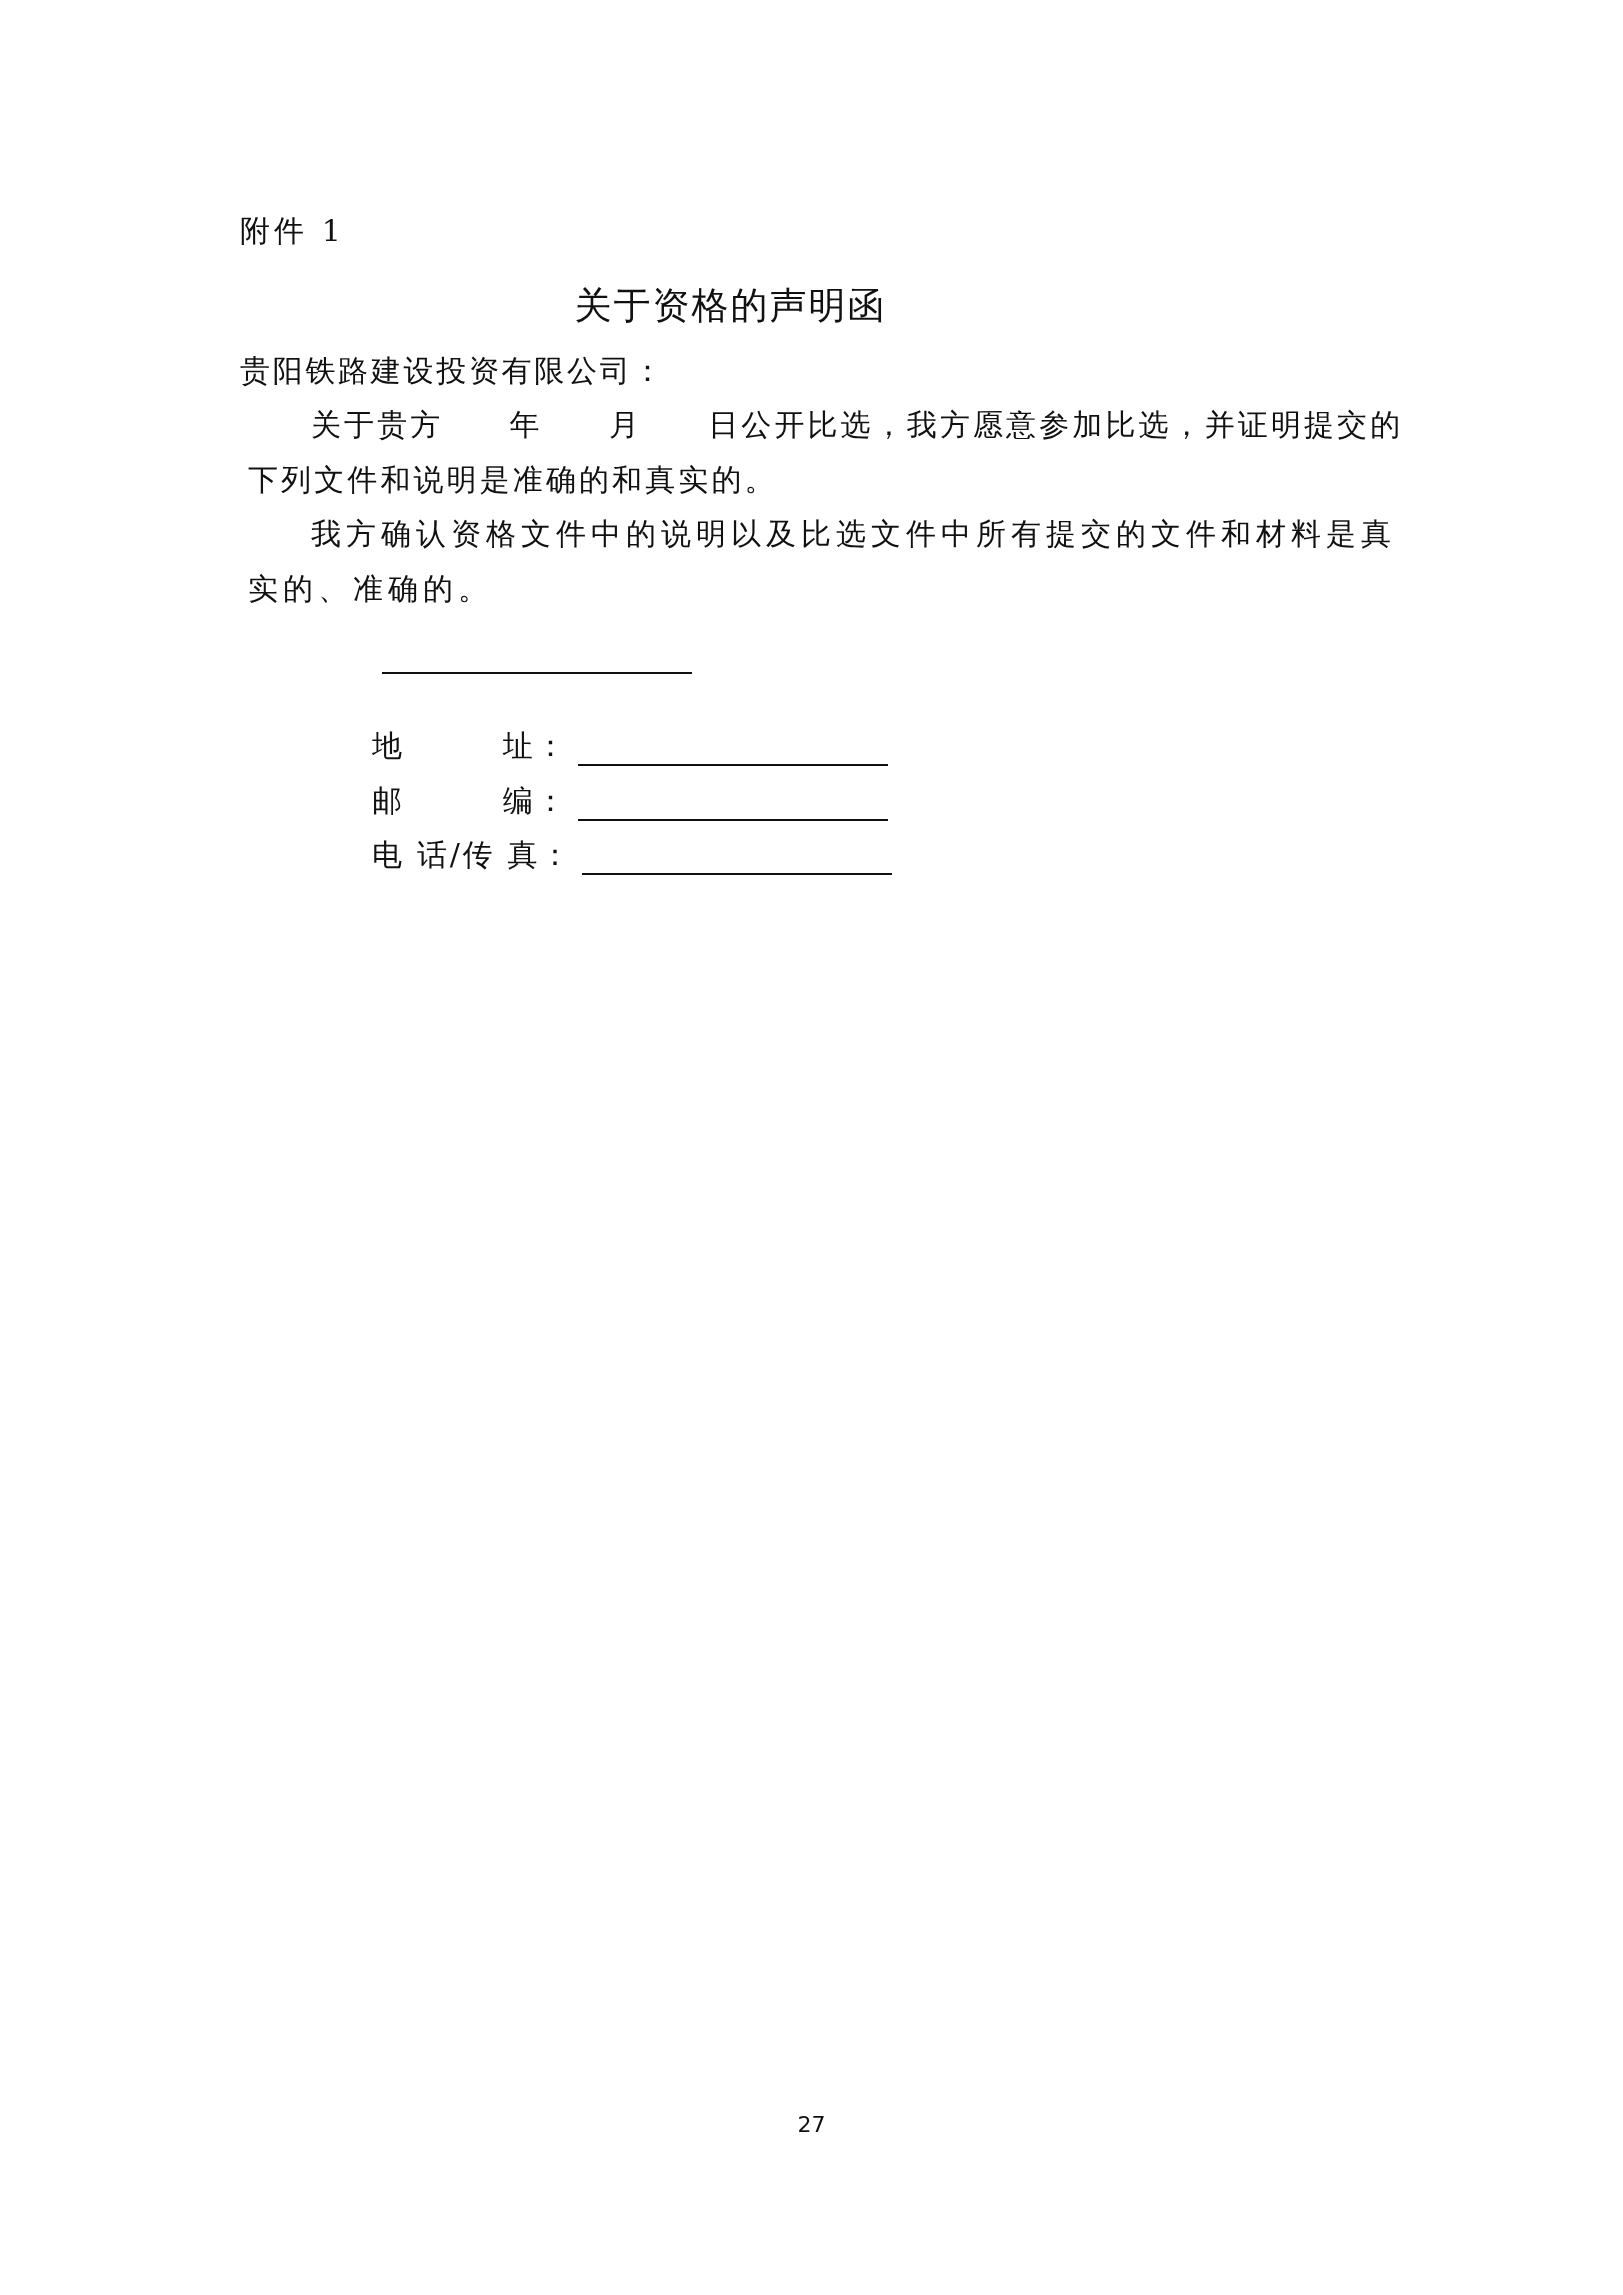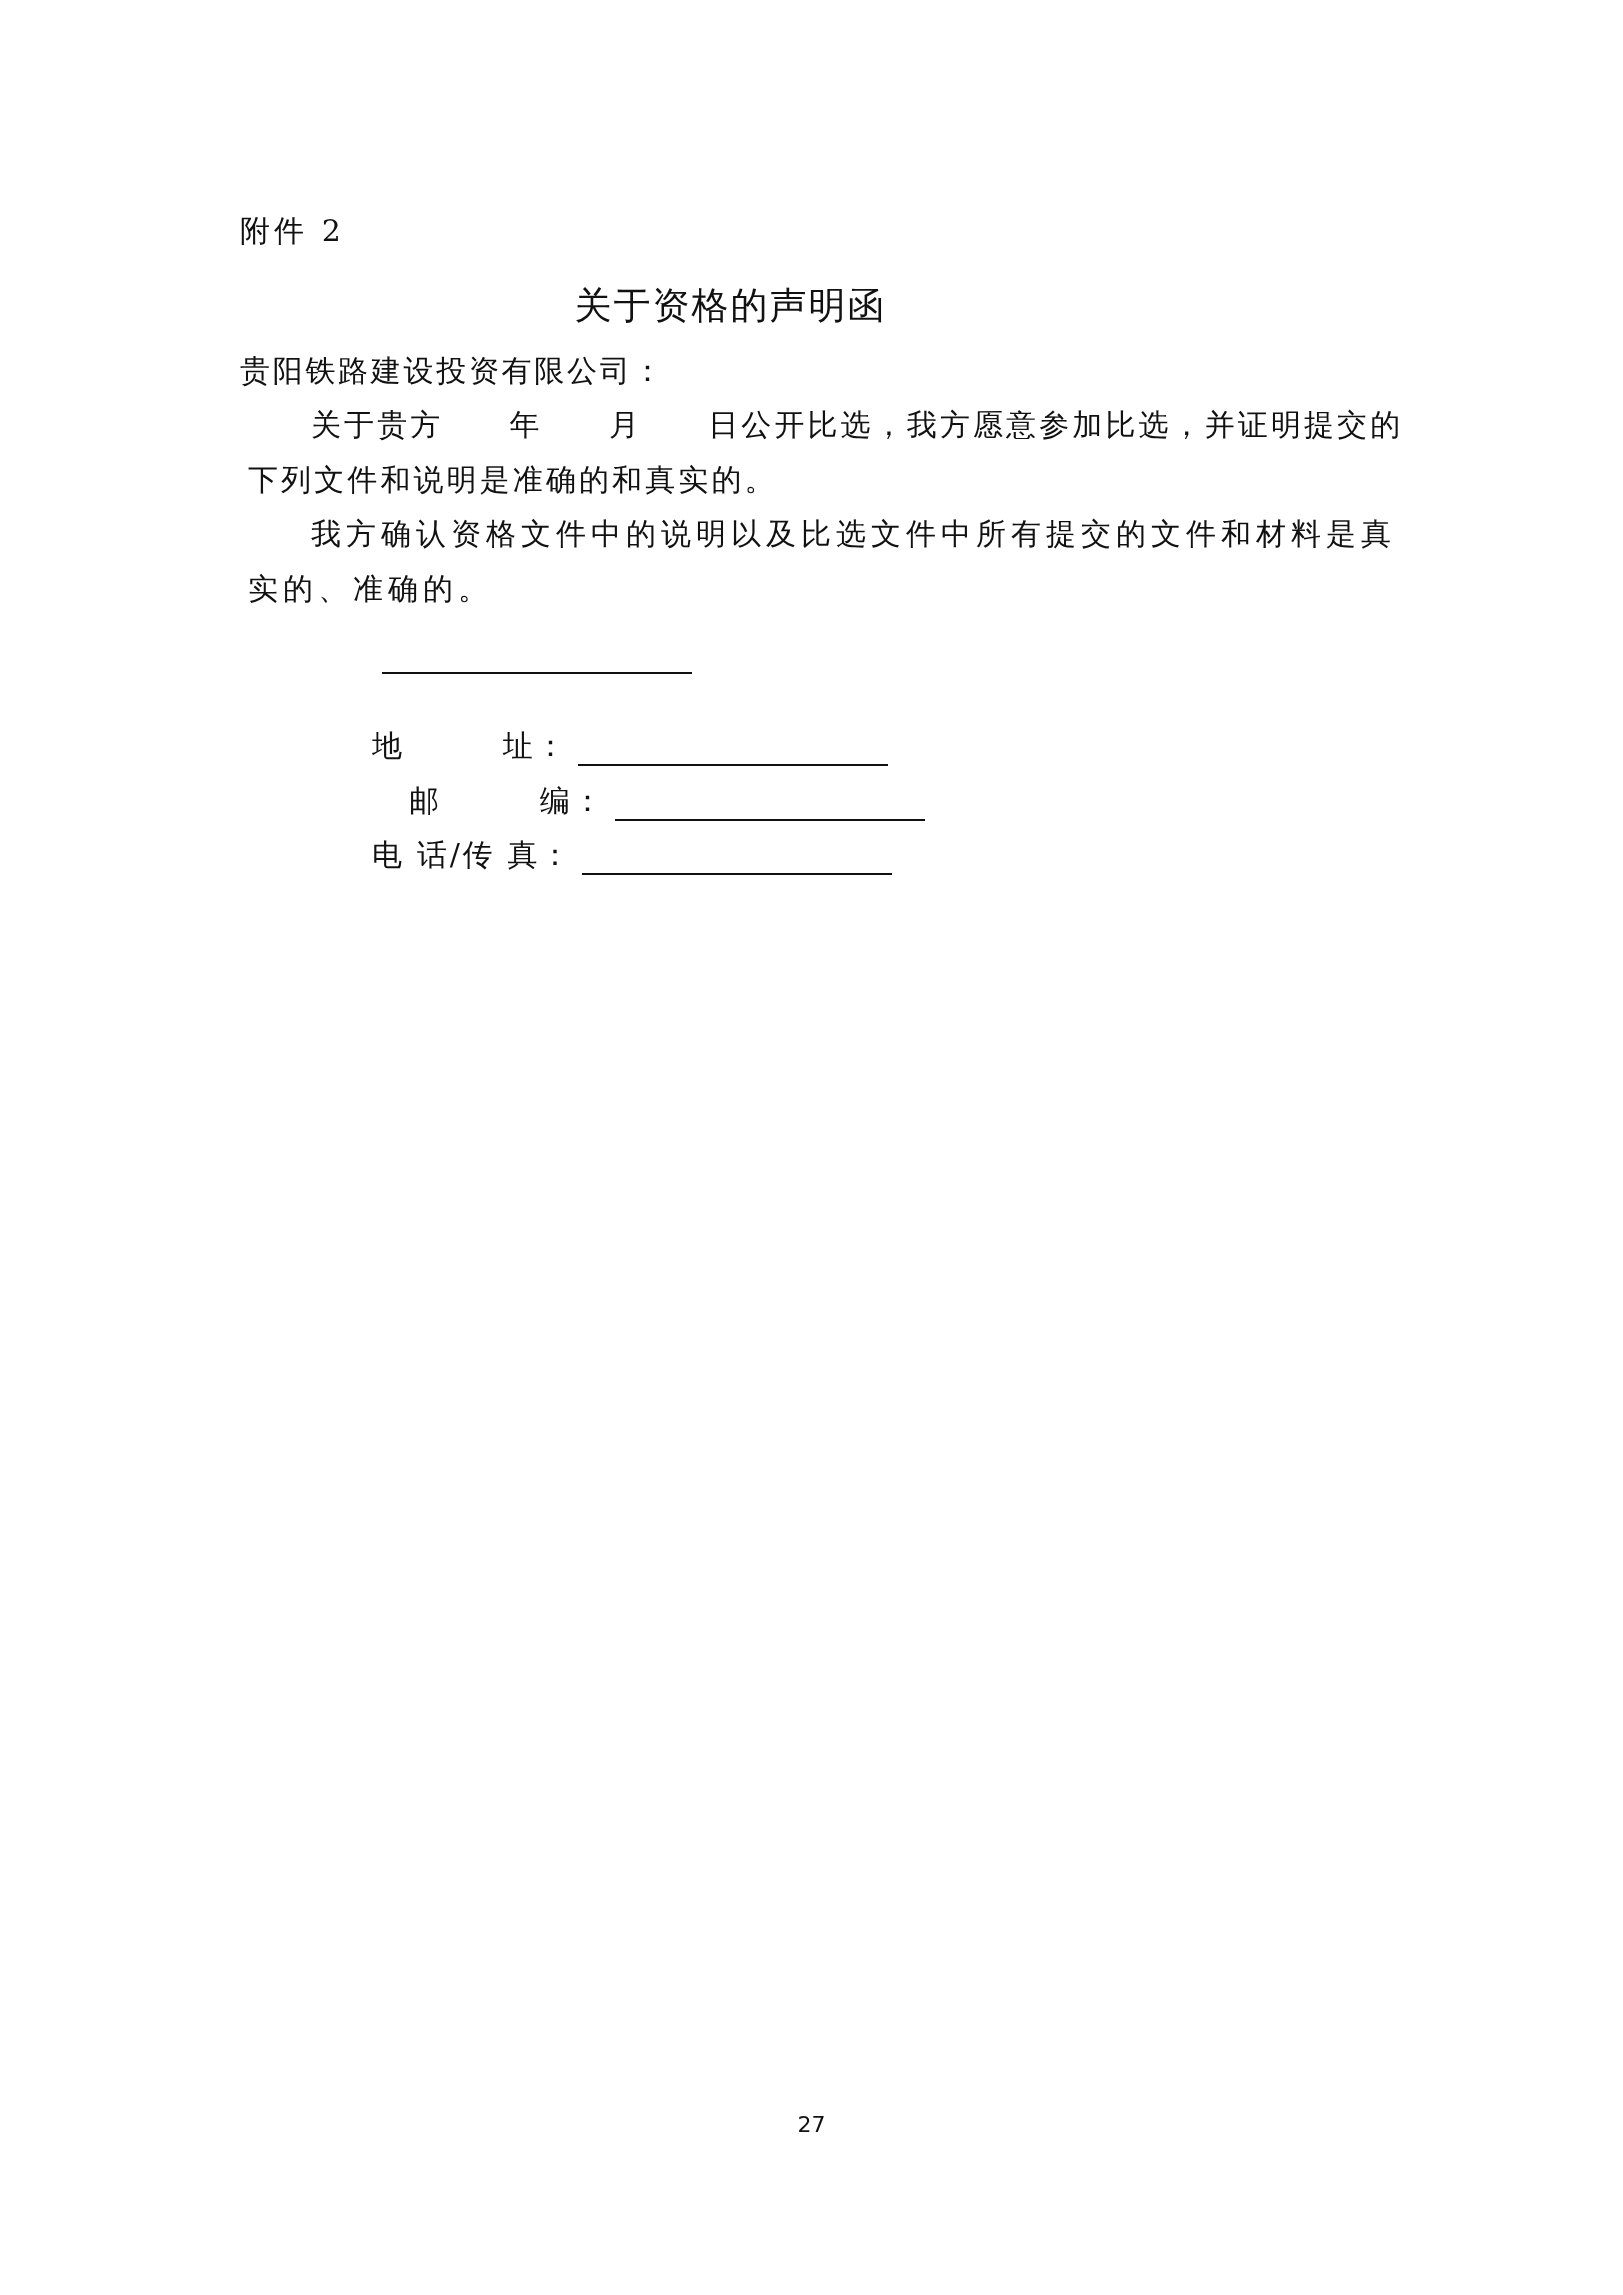--- a/index.html
+++ b/index.html
@@ -12,29 +12,29 @@
     .addressee { left: 240px; top: 351px; font-size: 30px; letter-spacing: 2.7px; }
     .para { left: 248px; width: 1156px; font-size: 30px; line-height: 55px;
             white-space: normal; text-indent: 63px; letter-spacing: 3.1px; }
     .p1 { top: 397px; }
     .p2 { top: 506px; letter-spacing: 5px; }
     .field { left: 372px; font-size: 30px; display: flex; align-items: flex-end; letter-spacing: 2.7px; }
     .field .label { white-space: pre; }
     .field .line { display: inline-block; height: 0; border-bottom: 2px solid #111; margin-left: 9.5px; margin-bottom: 1.4px; }
     .f1 { top: 672px; } .f1 .line { width: 310px; }
     .f2 { top: 726px; text-align: center; } .f2 .line { width: 310px; }
-    .f3 { top: 781px; margin-left: 37px; } .f3 .line { width: 310px; }
+    .f3 { top: 781px; } .f3 .line { width: 310px; }
     .f4 { top: 835px; justify-content: space-between; } .f4 .line { width: 310px; }
     .pagenum { left: 0; width: 1623px; top: 2112px; text-align: center; font-size: 22px;
                font-family: "DejaVu Sans", "Liberation Sans", sans-serif; }
   </style>
 </head>
 <body>
 
-<div class="abs annex">附件 2</div>
+<div class="abs annex">附件 1</div>
 <div class="abs title">关于资格的声明函</div>
 <div class="abs addressee">贵阳铁路建设投资有限公司：</div>
 <div class="abs para p1">关于贵方　　年　　月　　日公开比选，我方愿意参加比选，并证明提交的下列文件和说明是准确的和真实的。</div>
 <div class="abs para p2">我方确认资格文件中的说明以及比选文件中所有提交的文件和材料是真实的、准确的。</div>
 
 <div class="abs field f1">
   <span class="line"></span>
 </div>
 <div class="abs field f2">
   <span class="label">地　　　址：</span>

